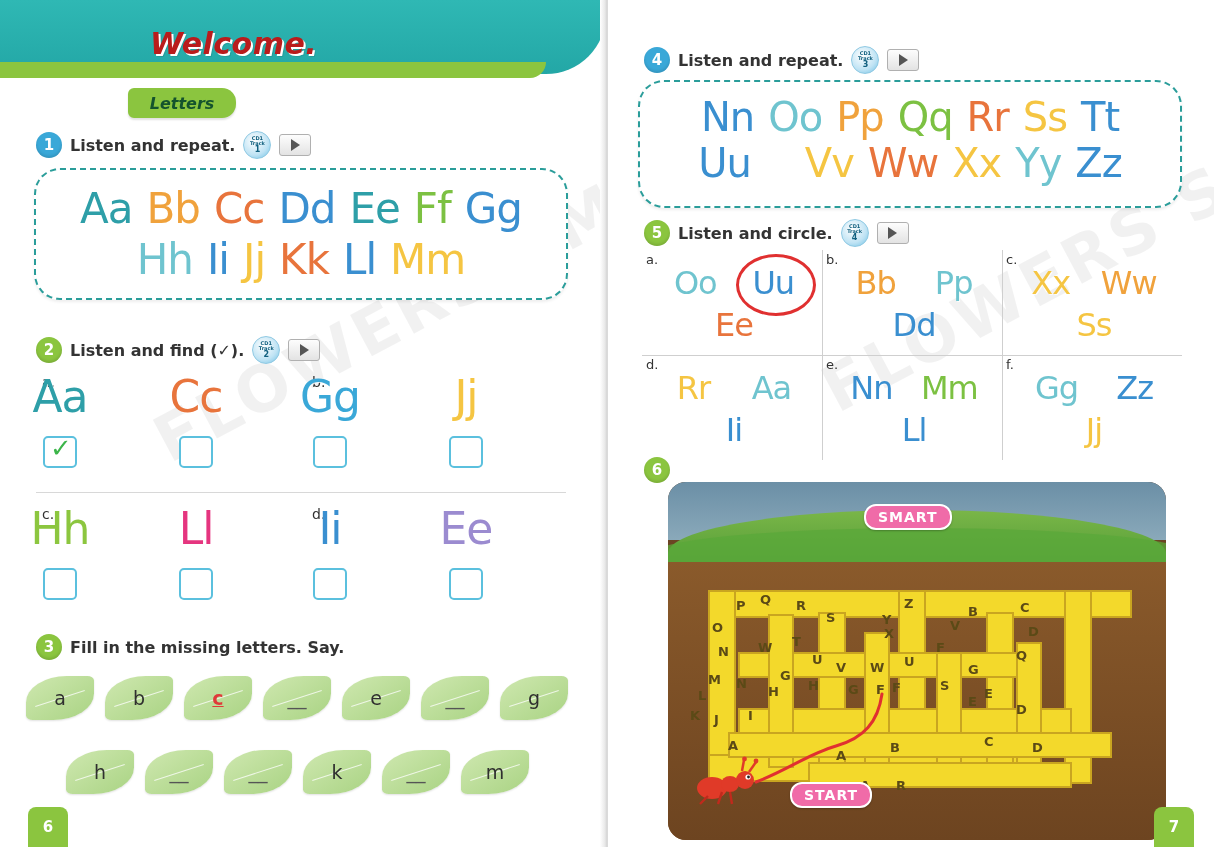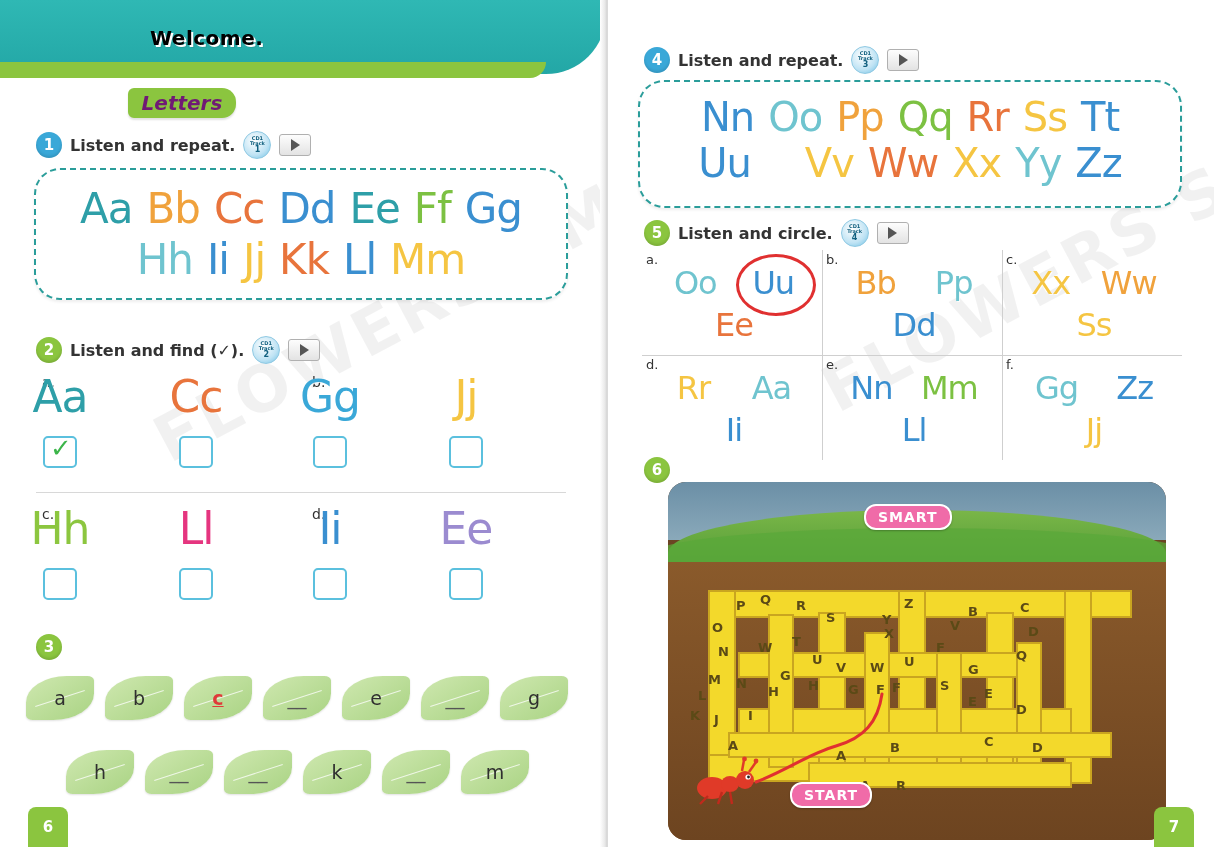--- a/index.html
+++ b/index.html
@@ -33,32 +33,32 @@
     border:5px solid #ffffff;
     box-shadow:0 2px 4px rgba(0,0,0,.18);
     display:flex;align-items:center;justify-content:center;
   }
   .unit-badge span{
     font-family:"DejaVu Serif", serif;font-style:italic;font-weight:bold;
     font-size:25px;color:#1a5f87;
   }
   .welcome-title{
     position:absolute;left:150px;top:26px;
-    font-family:"DejaVu Sans", sans-serif;font-weight:bold;
-    font-size:20px;color:#000000;
+    font-family:"DejaVu Sans", sans-serif;font-weight:bold;font-style:italic;
+    font-size:30px;color:#b91c1c;
     text-shadow:2px 2px 0 #ffffff, 3px 3px 0 rgba(0,0,0,.08);
     letter-spacing:.5px;
   }
   .letters-tab{
     position:absolute;left:128px;top:88px;width:108px;height:30px;
     background:#8bc53f;border-radius:6px 14px 14px 6px;
     display:flex;align-items:center;justify-content:center;
     box-shadow:0 2px 2px rgba(0,0,0,.12);
   }
-  .letters-tab span{color:#701a75;font-weight:bold;font-size:20px;font-style:italic;}
+  .letters-tab span{color:#14532d;font-weight:bold;font-size:16px;font-style:italic;}
 
   
   .ex-row{position:absolute;display:flex;align-items:center;gap:8px;}
   .ex-num{
     width:26px;height:26px;border-radius:50%;
     background:#8bc53f;color:#fff;font-weight:bold;font-size:15px;
     display:flex;align-items:center;justify-content:center;
     box-shadow:inset 0 -2px 3px rgba(0,0,0,.12);
     flex:0 0 auto;
   }
@@ -278,20 +278,21 @@
       </div>
       <div class="tick-cell" style="left: 418px; top: 502px; width: 96px;">
         <div class="bigletter" style="color: rgb(155, 139, 208); font-size: 44px; line-height: 54px;">Ee</div>
         <div class="tickbox" style="margin-top: 12px;"></div>
       </div>
     </div>
   <div class="divider" style="left:36px;top:492px;width:530px;"></div>
 
   <div class="ex-row" style="left:36px;top:634px;">
     <div class="ex-num">3</div>
+    <div class="ex-text">Fill in the missing letters. Say.</div>
   </div>
   <div id="ex3leaves">
       <div class="leaf" style="left: 26px; top: 676px;">
         <div class="vein"></div>
         <div class="lt">a</div>
       </div>
       <div class="leaf" style="left: 105px; top: 676px;">
         <div class="vein"></div>
         <div class="lt">b</div>
       </div>

